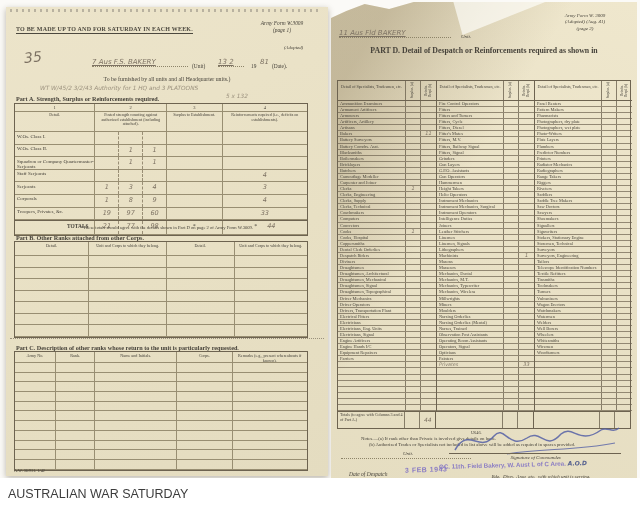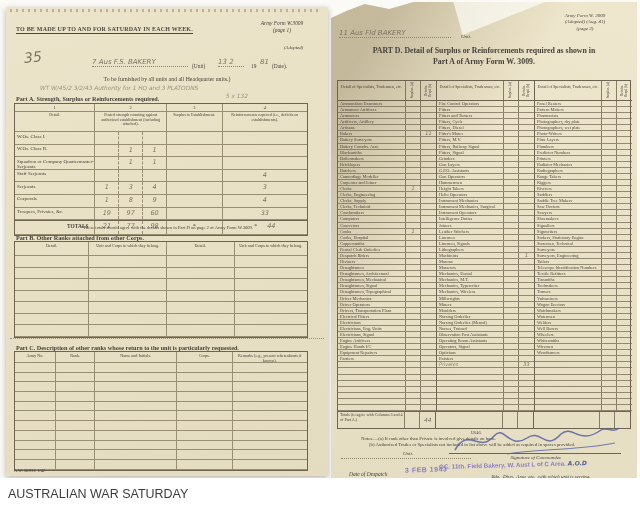--- a/index.html
+++ b/index.html
@@ -20,21 +20,21 @@
       background:repeating-linear-gradient(to right,#b9b2a0 0 2px, transparent 2px 6px); }
 
   .abs { position:absolute; }
   .ital { font-style:italic; }
   .bold { font-weight:bold; }
   .ctr { text-align:center; }
   .print-sm { color:#4c483e; }
   .hw  { font-family:"DejaVu Sans", sans-serif; font-style:italic; color:#7d7263; }
   .ink { color:#55608f; }
   .purple { color:#8a7cc4; font-family:"Liberation Sans", sans-serif; }
-  .dotline { border-bottom:1px dotted #8d8469; }
+  .dotline { border-bottom:1px dotted #8d8469;text-decoration:underline; }
 
   
   .ftable { position:absolute; border:1px solid #6d6350; }
   .frow { display:flex; border-bottom:0.6px solid #988e72; }
   .fcell { border-left:0.6px solid #988e72; overflow:hidden; }
   .fcell:first-child { border-left:none; }
 
   
   #pa-table { left:8px; top:96px; width:294px; font-size:4.3px; }
   .pa-numrow .fcell { height:7px; line-height:7px; text-align:center; font-size:4.5px; }
@@ -368,22 +368,21 @@
 
   <div class="abs hw dotline" style="left:8px; top:27px; font-size:7px; min-width:112px;">11 Aus Fld BAKERY</div>
   <div class="abs ital" style="left:130px; top:32px; font-size:5px;">Unit.</div>
 
   <div class="abs ital ctr" style="left:208px; top:11px; width:92px; font-size:5px; line-height:1.25;">
     <div>Army Form W. 3009</div>
     <div>(Adopted)  (Aug. 41)</div>
     <div>(page 2)</div>
   </div>
 
-  <div class="abs bold ctr" style="left:0; top:44px; width:100%; font-size:7.8px;">PART D.   Detail of Surplus or Reinforcements required as shown in</div>
-  <div class="abs bold ctr" style="left:0; top:55px; width:100%; font-size:7.8px;">Part A of Army Form W. 3009.</div>
+  <div class="abs bold ctr" style="left:0; top:44px; width:100%; font-size:7.8px;">PART D.   Detail of Despatch or Reinforcements required as shown in</div>
 
   <div id="pd-wrap">
     <div id="pd-table" style="position:static; display:flex;">
         <div class="pd-group">
           <div class="pd-head">
             <div class="pd-hname">Detail of Specialists, Tradesmen, etc.</div>
             <div class="pd-s">
               <span class="vtext">Surplus. (a)</span>
             </div>
             <div class="pd-r">

